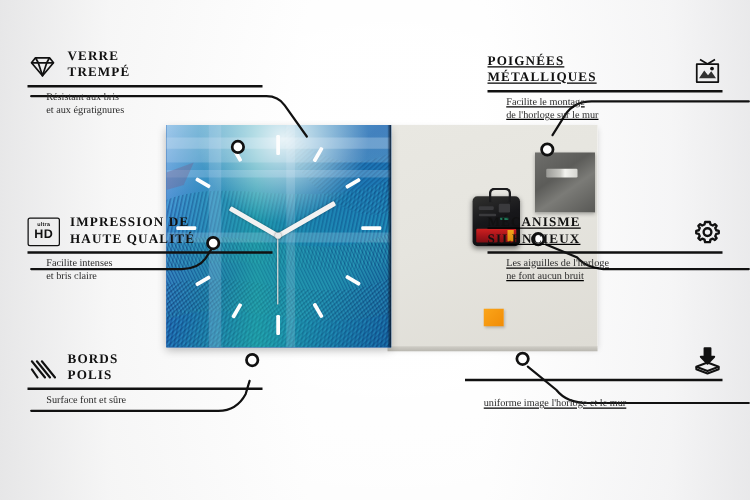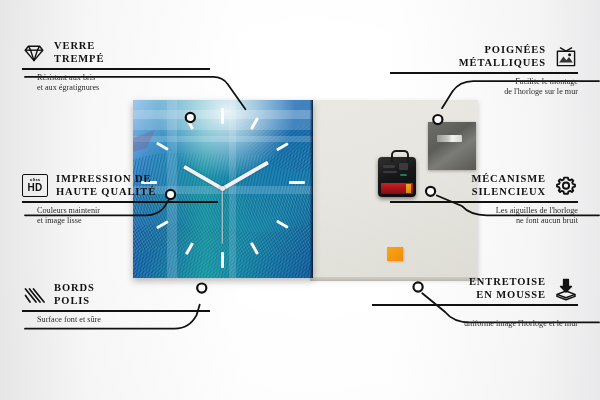--- a/index.html
+++ b/index.html
@@ -79,21 +79,21 @@
   .mech-dot{position:absolute;background:#3a3a3d;border-radius:1px;}
   .foam{
     position:absolute;left:77px;top:147px;width:16px;height:14px;
     background:linear-gradient(135deg,#fba519,#f08c07);
     box-shadow:1px 1px 2px rgba(0,0,0,.18);
   }
 
   
   .callout{position:absolute;width:188px;}
   .callout.left{text-align:left;}
-  .callout.right{text-align:right;}
+  .callout.right{text-decoration:underline;}
   .ttl-row{display:flex;align-items:center;gap:8px;}
   .callout.right .ttl-row{flex-direction:row-reverse;}
   .ttl{
     font-family:"Liberation Serif",serif;
     font-weight:bold;font-size:10.5px;letter-spacing:.9px;
     color:#111;line-height:12.5px;text-transform:uppercase;
     flex:1;
   }
   .rule{height:1.5px;background:#111;margin:3px 0 3px 0;}
   .desc{
@@ -265,22 +265,22 @@
         <span class="hd-ultra">ultra</span>
         <span class="hd-hd">HD</span>
       </span>
       <span class="ttl">
         <span>IMPRESSION DE</span><br>
         <span>HAUTE QUALITÉ</span>
       </span>
     </div>
     <div class="rule"></div>
     <div class="desc">
-      <span>Couleurs maintenir</span><br>
-      <span>et image lisse</span>
+      <span>Facilite intenses</span><br>
+      <span>et bris claire</span>
     </div>
   </div>
 
   <div class="callout left" style="left:22px;top:282px;">
     <div class="ttl-row">
       <span class="ico">
         <svg viewBox="0 0 24 24">
           <g stroke="#111" stroke-width="1.7" stroke-linecap="round">
             <path d="M3.5,6 L14,19"></path>
             <path d="M7.5,6 L18,19"></path>
@@ -354,24 +354,20 @@
     <div class="ttl-row">
       <span class="ico">
         <svg viewBox="0 0 24 24">
           <g fill="none" stroke="#111" stroke-width="1.5" stroke-linejoin="round">
             <path d="M9.6,2.6 L14.4,2.6 L14.4,9.4 L17.4,9.4 L12,15 L6.6,9.4 L9.6,9.4 Z" fill="#111"></path>
             <path d="M12,14 L21,17.4 L12,20.8 L3,17.4 Z"></path>
             <path d="M3,17.4 L3,19.4 L12,22.8 L21,19.4 L21,17.4"></path>
           </g>
         </svg>
       </span>
-      <span class="ttl">
-        <span>ENTRETOISE</span><br>
-        <span>EN MOUSSE</span>
-      </span>
     </div>
     <div class="rule"></div>
     <div class="desc">
       <br>
       <span>uniforme image l'horloge et le mur</span>
     </div>
   </div>
 
 </div>
 

